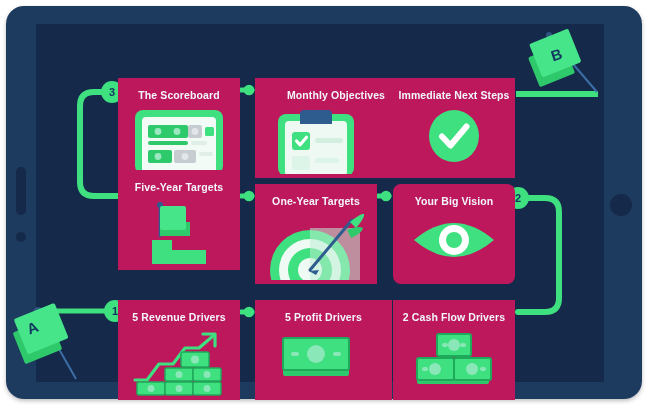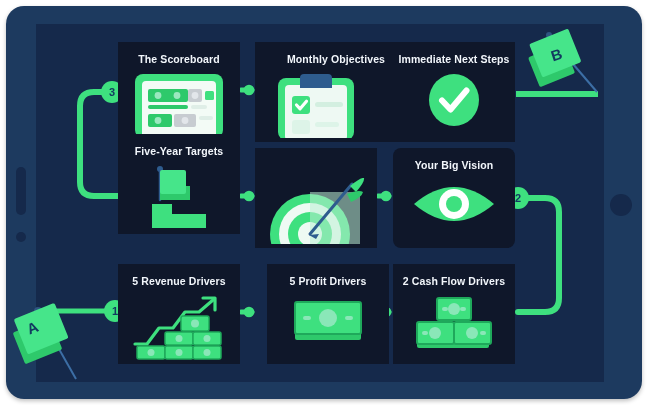--- a/index.html
+++ b/index.html
@@ -30,21 +30,21 @@
     position:absolute;left:16px;top:232px;width:10px;height:10px;
     background:#15294b;border-radius:50%;
   }
   .home-btn{
     position:absolute;left:610px;top:194px;width:22px;height:22px;
     background:#15294b;border-radius:50%;
   }
 
   
   .card{
-    position:absolute;width:122px;height:100px;background:#0f172a;
+    position:absolute;width:122px;height:100px;background:#be185d;margin-top:36px;
   }
   .card .title{
     position:absolute;left:4px;right:4px;top:11px;
     text-align:center;color:#f2f6fb;
     font-size:10.5px;font-weight:bold;letter-spacing:.1px;
     line-height:12px;
   }
   .art{position:absolute;left:0;top:30px;width:122px;height:66px;overflow:hidden;}
   .art svg{display:block;margin:0 auto;}
 
@@ -196,20 +196,21 @@
         <circle cx="26" cy="5" r="3" fill="#2e5c8e"></circle>
         <rect x="26" y="22" width="30" height="14" fill="#2ec96b"></rect>
         <rect x="26" y="6" width="26" height="24" rx="2" fill="#46e58a"></rect>
         <rect x="18" y="40" width="20" height="22" fill="#3ee07f"></rect>
         <rect x="18" y="50" width="54" height="14" fill="#3ee07f"></rect>
       </svg>
     </div>
   </div>
 
   <div class="card" style="left:255px;top:148px;">
+    <div class="title">One-Year Targets</div>
     <div class="art">
       <svg width="104" height="66" viewBox="0 0 104 66">
         <g>
           <circle cx="46" cy="56" r="40" fill="#3ee07f"></circle>
           <circle cx="46" cy="56" r="31" fill="#eefaf3"></circle>
           <circle cx="46" cy="56" r="22" fill="#3ee07f"></circle>
           <circle cx="46" cy="56" r="12" fill="#eefaf3"></circle>
           <rect x="46" y="14" width="50" height="52" fill="#bdeed3" opacity=".55"></rect>
         </g>
         <path d="M46 56 L88 6" stroke="#2e5c8e" stroke-width="3" stroke-linecap="round"></path>
@@ -246,21 +247,21 @@
         <rect x="8" y="52" width="28" height="13" rx="2" fill="#3ee07f" stroke="#1fa95b" stroke-width="1.5"></rect>
         <circle cx="22" cy="58.5" r="3.5" fill="#8ae7b8"></circle>
         <rect x="36" y="52" width="28" height="13" rx="2" fill="#3ee07f" stroke="#1fa95b" stroke-width="1.5"></rect>
         <circle cx="50" cy="58.5" r="3.5" fill="#8ae7b8"></circle>
         <rect x="64" y="52" width="28" height="13" rx="2" fill="#3ee07f" stroke="#1fa95b" stroke-width="1.5"></rect>
         <circle cx="78" cy="58.5" r="3.5" fill="#8ae7b8"></circle>
       </svg>
     </div>
   </div>
 
-  <div class="card" style="left:267px;top:264px;">
+  <div class="card" style="left:255px;top:264px;padding-left:15px;">
     <div class="title">5 Profit Drivers</div>
     <div class="art">
       <svg width="74" height="54" viewBox="0 0 74 54">
         <rect x="4" y="14" width="66" height="32" rx="2" fill="#2ec96b"></rect>
         <rect x="4" y="8" width="66" height="32" rx="2" fill="#3ee07f" stroke="#1fa95b" stroke-width="2"></rect>
         <circle cx="37" cy="24" r="9" fill="#8ae7b8"></circle>
         <rect x="12" y="22" width="8" height="4" rx="2" fill="#8ae7b8"></rect>
         <rect x="54" y="22" width="8" height="4" rx="2" fill="#8ae7b8"></rect>
       </svg>
     </div>

